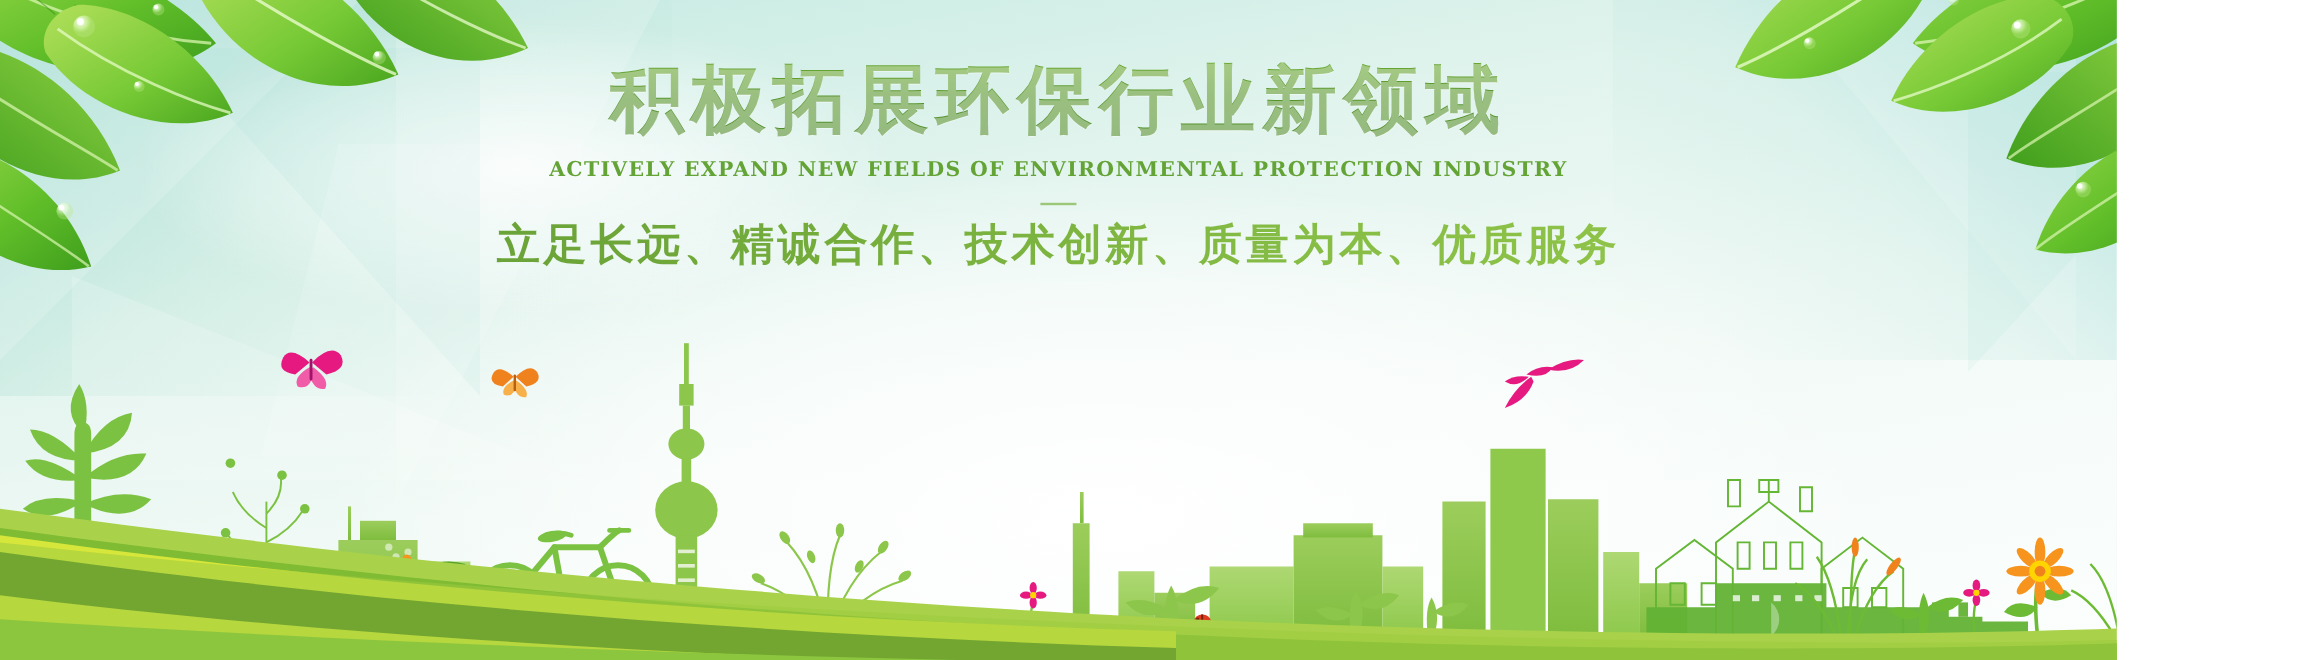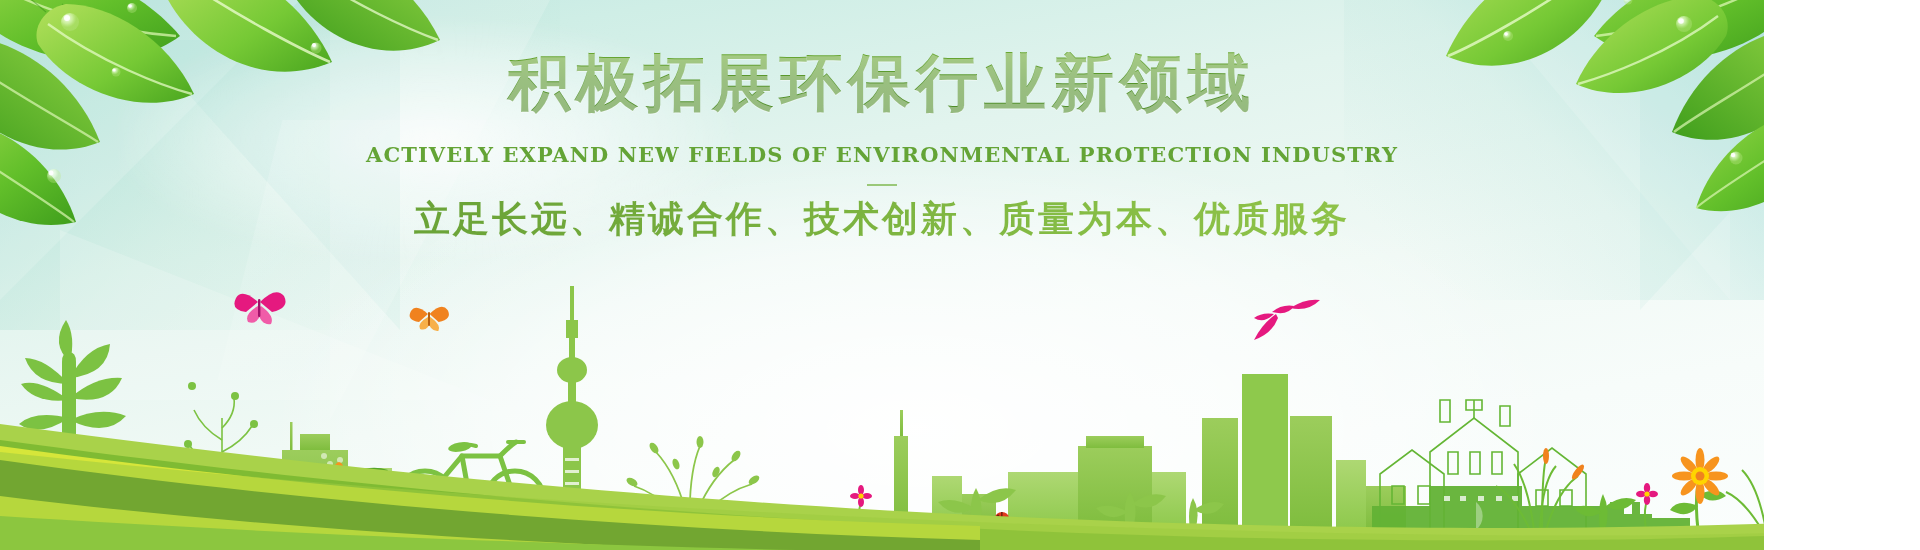--- a/index.html
+++ b/index.html
@@ -55,24 +55,24 @@
     color:#5c9c2f;
     background:linear-gradient(180deg,#6aa832 0%,#57952c 45%,#4f8c2a 100%);
     -webkit-background-clip:text;background-clip:text;
     -webkit-text-fill-color:transparent;
     text-shadow:0 1px 0 rgba(255,255,255,.4);
     margin:0;
   }
   .title-en{
     font-family:"DejaVu Serif","Liberation Serif",serif;
     font-weight:bold;
-    font-size:21px;
+    font-size:17px;
     letter-spacing:1.1px;
     color:#64a436;
-    margin-top:28px;
+    margin-top:18px;
   }
   .divider{
     width:30px;height:2px;background:#8cbf63;margin:17px auto 0;opacity:.85;
   }
   .tagline{
     font-family:"DejaVu Serif","Liberation Serif",serif;
     font-weight:bold;
     font-size:36px;
     letter-spacing:3px;
     margin-top:9px;

